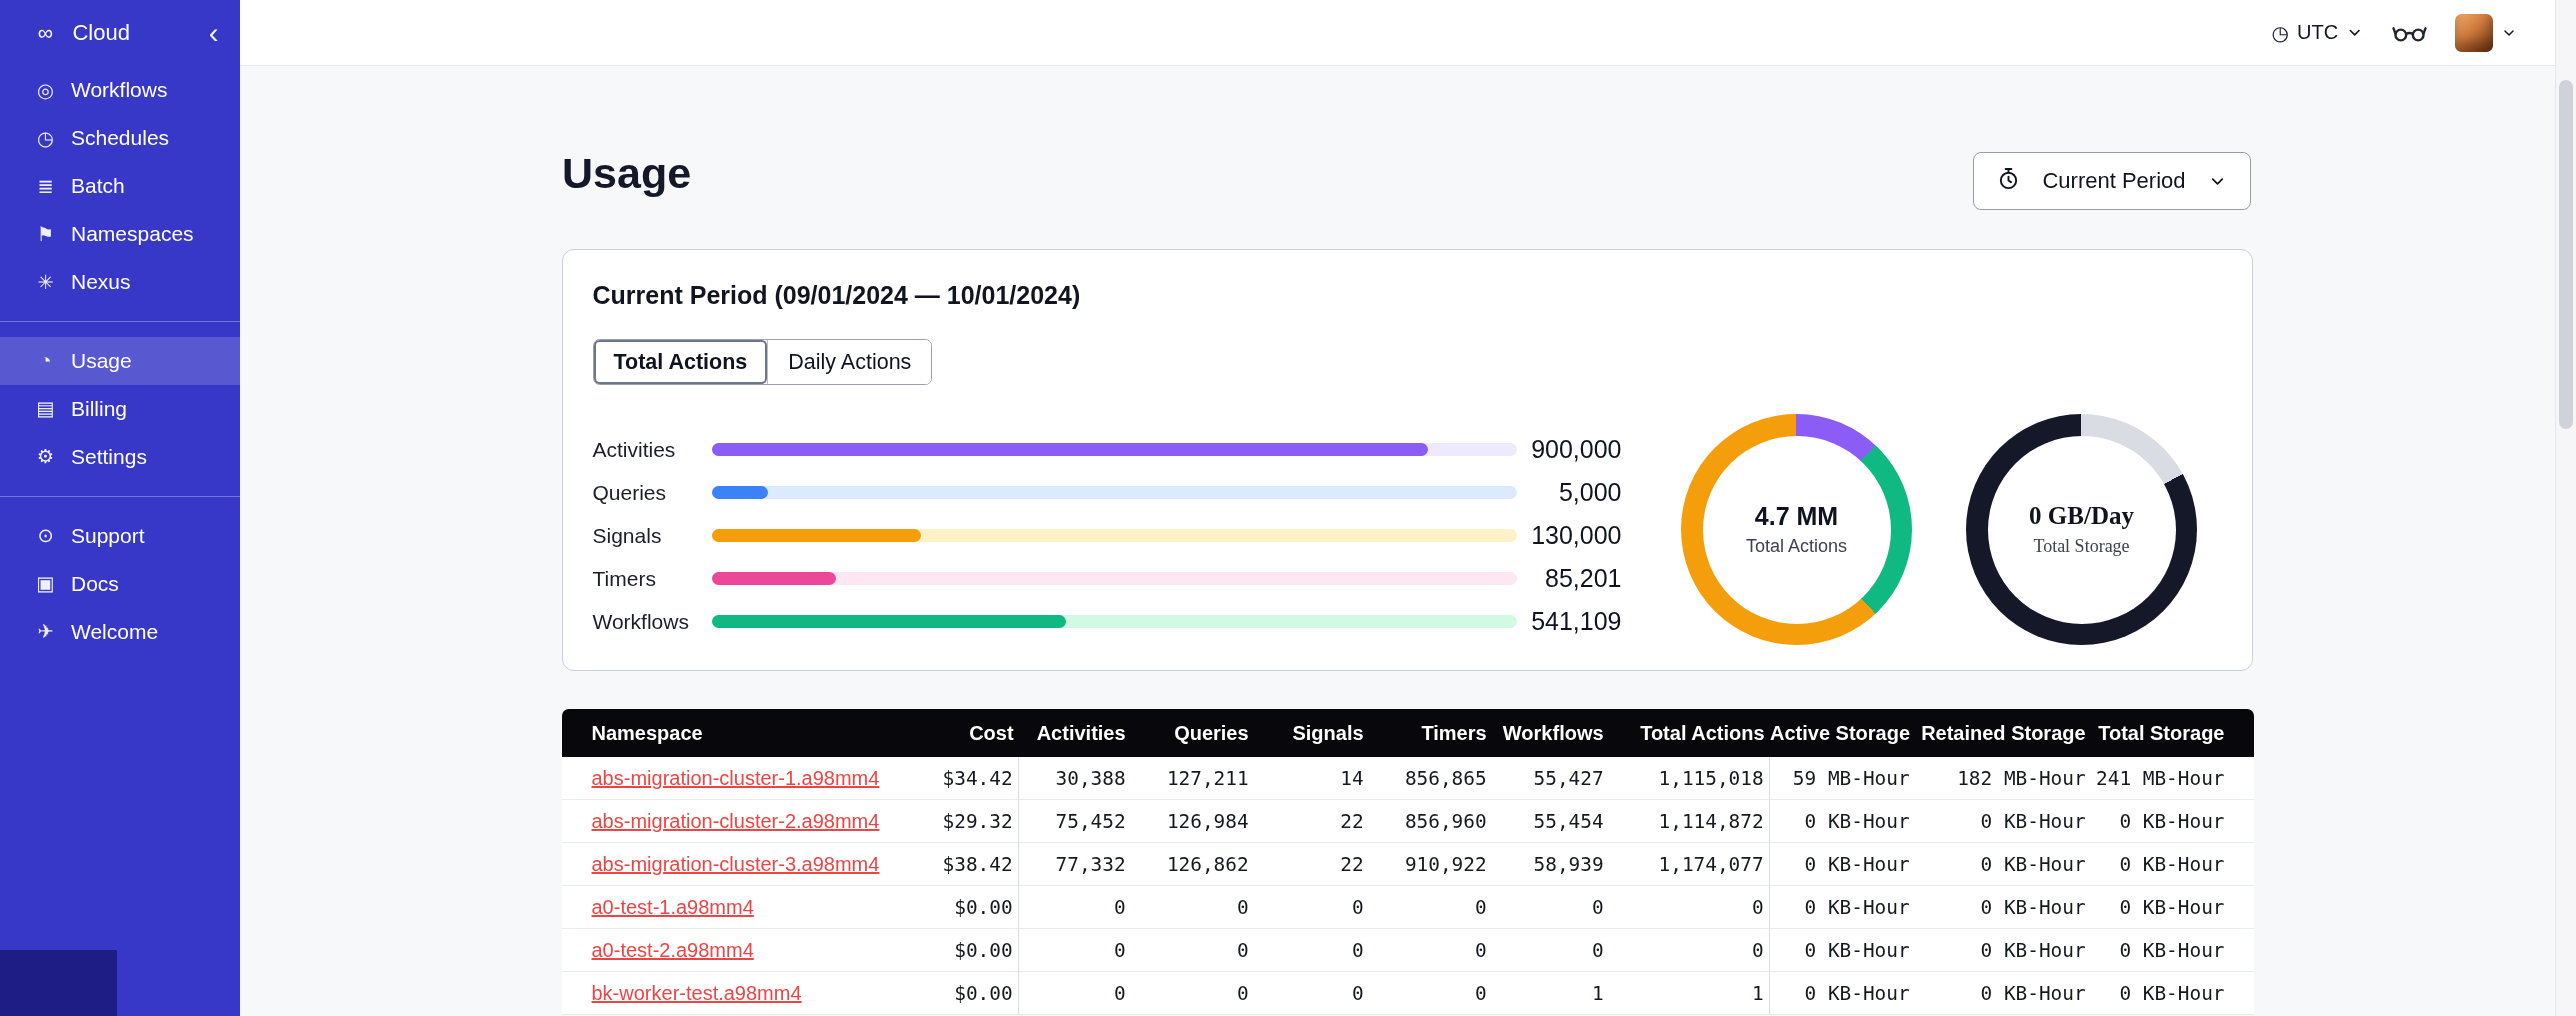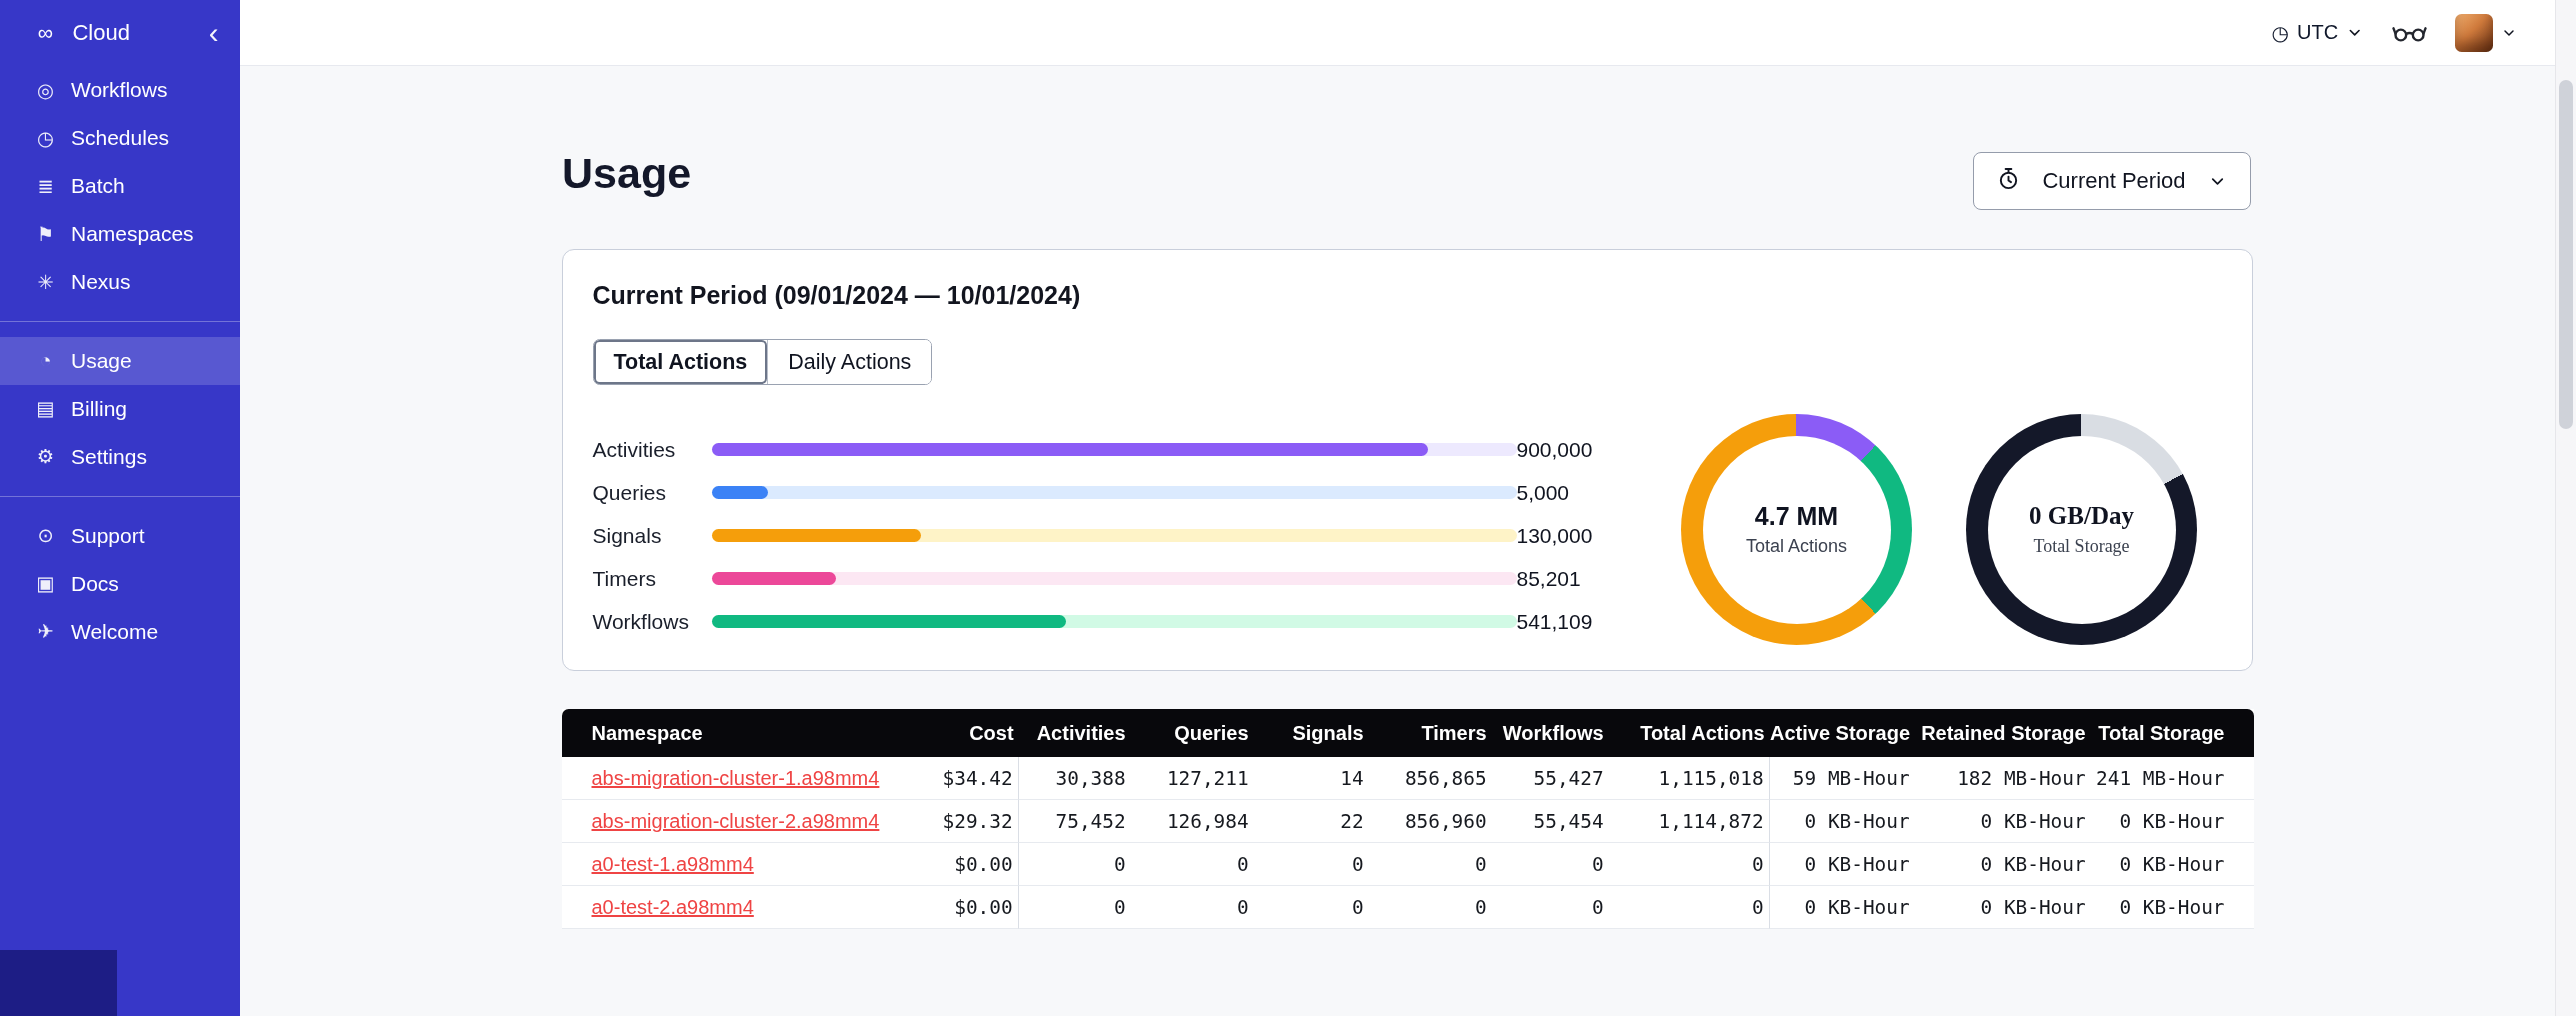--- a/index.html
+++ b/index.html
@@ -37,21 +37,21 @@
   .tabs { position:absolute; left:29.5px; top:89px; display:flex; border:1.3px solid #9aa2b1; border-radius:6.7px; background:#fff; }
   .tab { padding:0 20px; height:44px; display:flex; align-items:center; font-size:21.5px; color:#101420; cursor:pointer; background:#fff; border-radius:5.4px; }
   .tab + .tab { border-left:1.3px solid #b9bfcb; border-radius:0 5.4px 5.4px 0; }
   .tab.active { font-weight:700; box-shadow:inset 0 0 0 2px #6d7689; }
 
   .bars { position:absolute; left:29.5px; top:178px; width:1029px; }
   .bar-row { display:flex; align-items:center; height:43px; }
   .bar-label { width:119px; font-size:21px; color:#1a1f2b; white-space:nowrap; }
   .bar-track { width:805px; height:13.4px; border-radius:6.7px; position:relative; }
   .bar-fill { position:absolute; left:0; top:0; bottom:0; border-radius:6.7px; }
-  .bar-value { flex:1; font-size:21px; color:#101420; white-space:nowrap; }
+  .bar-value { flex:1; text-align:right; font-size:25px; color:#101420; white-space:nowrap; }
 
   .donut { position:absolute; width:231px; height:231px; border-radius:50%; }
   .donut-hole { position:absolute; inset:21.5px; background:#fff; border-radius:50%; display:flex; flex-direction:column; align-items:center; justify-content:center; gap:5.4px; }
   .donut-value { font-size:25px; font-weight:700; color:#0f1320; }
   .donut-label { font-size:18px; color:#3c4250; }
   .donut-actions { left:1118px; top:164px; }
   .donut-storage { left:1403px; top:164px; }
 
   
   .usage-table { position:absolute; left:562px; top:709px; width:1691px; border-collapse:separate; border-spacing:0; table-layout:fixed; background:#fff; }
@@ -287,20 +287,33 @@
         <td>126,984</td>
         <td>22</td>
         <td>856,960</td>
         <td>55,454</td>
         <td class="sep">1,114,872</td>
         <td>0 KB-Hour</td>
         <td>0 KB-Hour</td>
         <td class="last">0 KB-Hour</td>
       </tr>
       <tr>
+        <td class="ns"><a href="#">abs-migration-cluster-3.a98mm4</a></td>
+        <td class="sep">$38.42</td>
+        <td>77,332</td>
+        <td>126,862</td>
+        <td>22</td>
+        <td>910,922</td>
+        <td>58,939</td>
+        <td class="sep">1,174,077</td>
+        <td>0 KB-Hour</td>
+        <td>0 KB-Hour</td>
+        <td class="last">0 KB-Hour</td>
+      </tr>
+      <tr>
         <td class="ns"><a href="#">a0-test-1.a98mm4</a></td>
         <td class="sep">$0.00</td>
         <td>0</td>
         <td>0</td>
         <td>0</td>
         <td>0</td>
         <td>0</td>
         <td class="sep">0</td>
         <td>0 KB-Hour</td>
         <td>0 KB-Hour</td>
@@ -308,20 +321,33 @@
       </tr>
       <tr>
         <td class="ns"><a href="#">a0-test-2.a98mm4</a></td>
         <td class="sep">$0.00</td>
         <td>0</td>
         <td>0</td>
         <td>0</td>
         <td>0</td>
         <td>0</td>
         <td class="sep">0</td>
+        <td>0 KB-Hour</td>
+        <td>0 KB-Hour</td>
+        <td class="last">0 KB-Hour</td>
+      </tr>
+      <tr>
+        <td class="ns"><a href="#">bk-worker-test.a98mm4</a></td>
+        <td class="sep">$0.00</td>
+        <td>0</td>
+        <td>0</td>
+        <td>0</td>
+        <td>0</td>
+        <td>1</td>
+        <td class="sep">1</td>
         <td>0 KB-Hour</td>
         <td>0 KB-Hour</td>
         <td class="last">0 KB-Hour</td>
       </tr>
     </tbody>
 </table>
 
 <div class="scrollbar">
   <div class="scroll-thumb"></div>
 </div>

